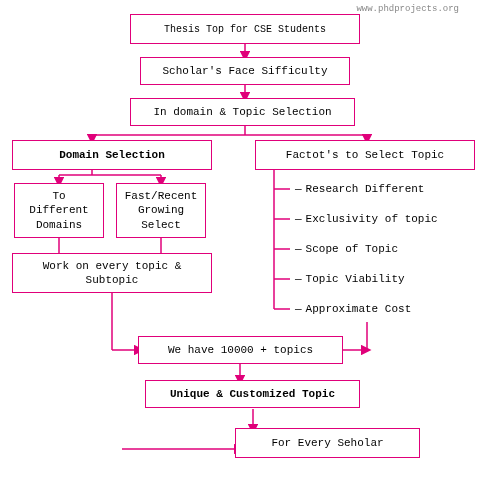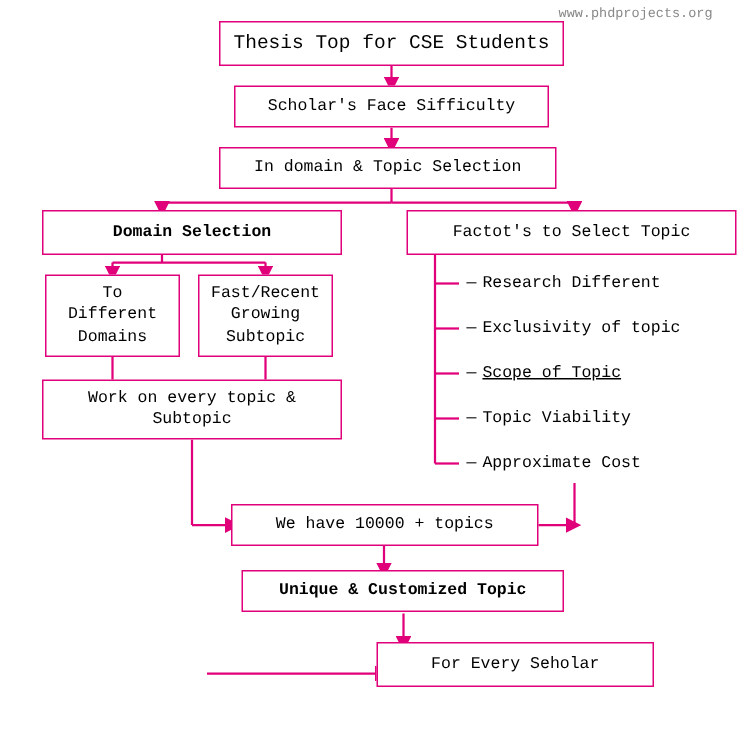--- a/index.html
+++ b/index.html
@@ -17,21 +17,21 @@
       position: absolute;
       top: 4px;
       right: 6px;
       font-size: 9px;
       color: #888;
     }
 
     
     .chart {
       position: absolute;
-      top: 0; left: 16px;
+      top: 0; left: 0;
       width: 465px;
       height: 500px;
     }
 
     
     .box {
       position: absolute;
       border: 1.5px solid #e0007a;
       background: #fff;
       text-align: center;
@@ -115,48 +115,48 @@
 
     <defs>
       <marker id="arrow" markerWidth="7" markerHeight="7" refX="4" refY="3.5" orient="auto">
         <polygon points="0 0, 7 3.5, 0 7" fill="#e0007a"></polygon>
       </marker>
     </defs>
   </svg>
 
   <div class="watermark">www.phdprojects.org</div>
 
-  <div class="box" style="left:130px;top:14px;width:230px;height:30px;font-size:13px;">Thesis Top for CSE Students</div>
+  <div class="box" style="left:130px;top:14px;width:230px;height:30px;font-size:10px;">Thesis Top for CSE Students</div>
 
   <div class="box" style="left:130px;top:98px;width:225px;height:28px;">In domain &amp; Topic Selection</div>
 
   <div class="box" style="left:140px;top:57px;width:210px;height:28px;">Scholar's Face Sifficulty</div>
 
   <div class="box" style="left:255px;top:140px;width:220px;height:30px;">Factot's to Select Topic</div>
 
   <div class="box" style="left:12px;top:140px;width:200px;height:30px;font-weight:bold;">Domain Selection</div>
 
   <div class="box" style="left:14px;top:183px;width:90px;height:55px;white-space:pre-line;">To Different
 Domains</div>
 
   <div class="box" style="left:116px;top:183px;width:90px;height:55px;white-space:pre-line;">Fast/Recent
 Growing
-Subtopic</div>
+Select</div>
 
   <div class="box" style="left:12px;top:253px;width:200px;height:40px;white-space:pre-line;">Work on every topic &amp;
 Subtopic</div>
 
   <div class="box" style="left:290px;top:178px;width:185px;height:22px;border:none;justify-content:flex-start;padding-left:5px;">
     — <span style="margin-left:4px;">Research Different</span>
   </div>
   <div class="box" style="left:290px;top:208px;width:185px;height:22px;border:none;justify-content:flex-start;padding-left:5px;">
     — <span style="margin-left:4px;">Exclusivity of topic</span>
   </div>
   <div class="box" style="left:290px;top:238px;width:185px;height:22px;border:none;justify-content:flex-start;padding-left:5px;">
-    — <span style="margin-left:4px;text-decoration:underline;">Scope of Topic</span>
+    — <span style="margin-left:4px;">Scope of Topic</span>
   </div>
   <div class="box" style="left:290px;top:268px;width:185px;height:22px;border:none;justify-content:flex-start;padding-left:5px;">
     — <span style="margin-left:4px;">Topic Viability</span>
   </div>
   <div class="box" style="left:290px;top:298px;width:185px;height:22px;border:none;justify-content:flex-start;padding-left:5px;">
     — <span style="margin-left:4px;">Approximate Cost</span>
   </div>
 
   <div class="box" style="left:138px;top:336px;width:205px;height:28px;text-align:center;">We have 10000 + topics</div>
 

